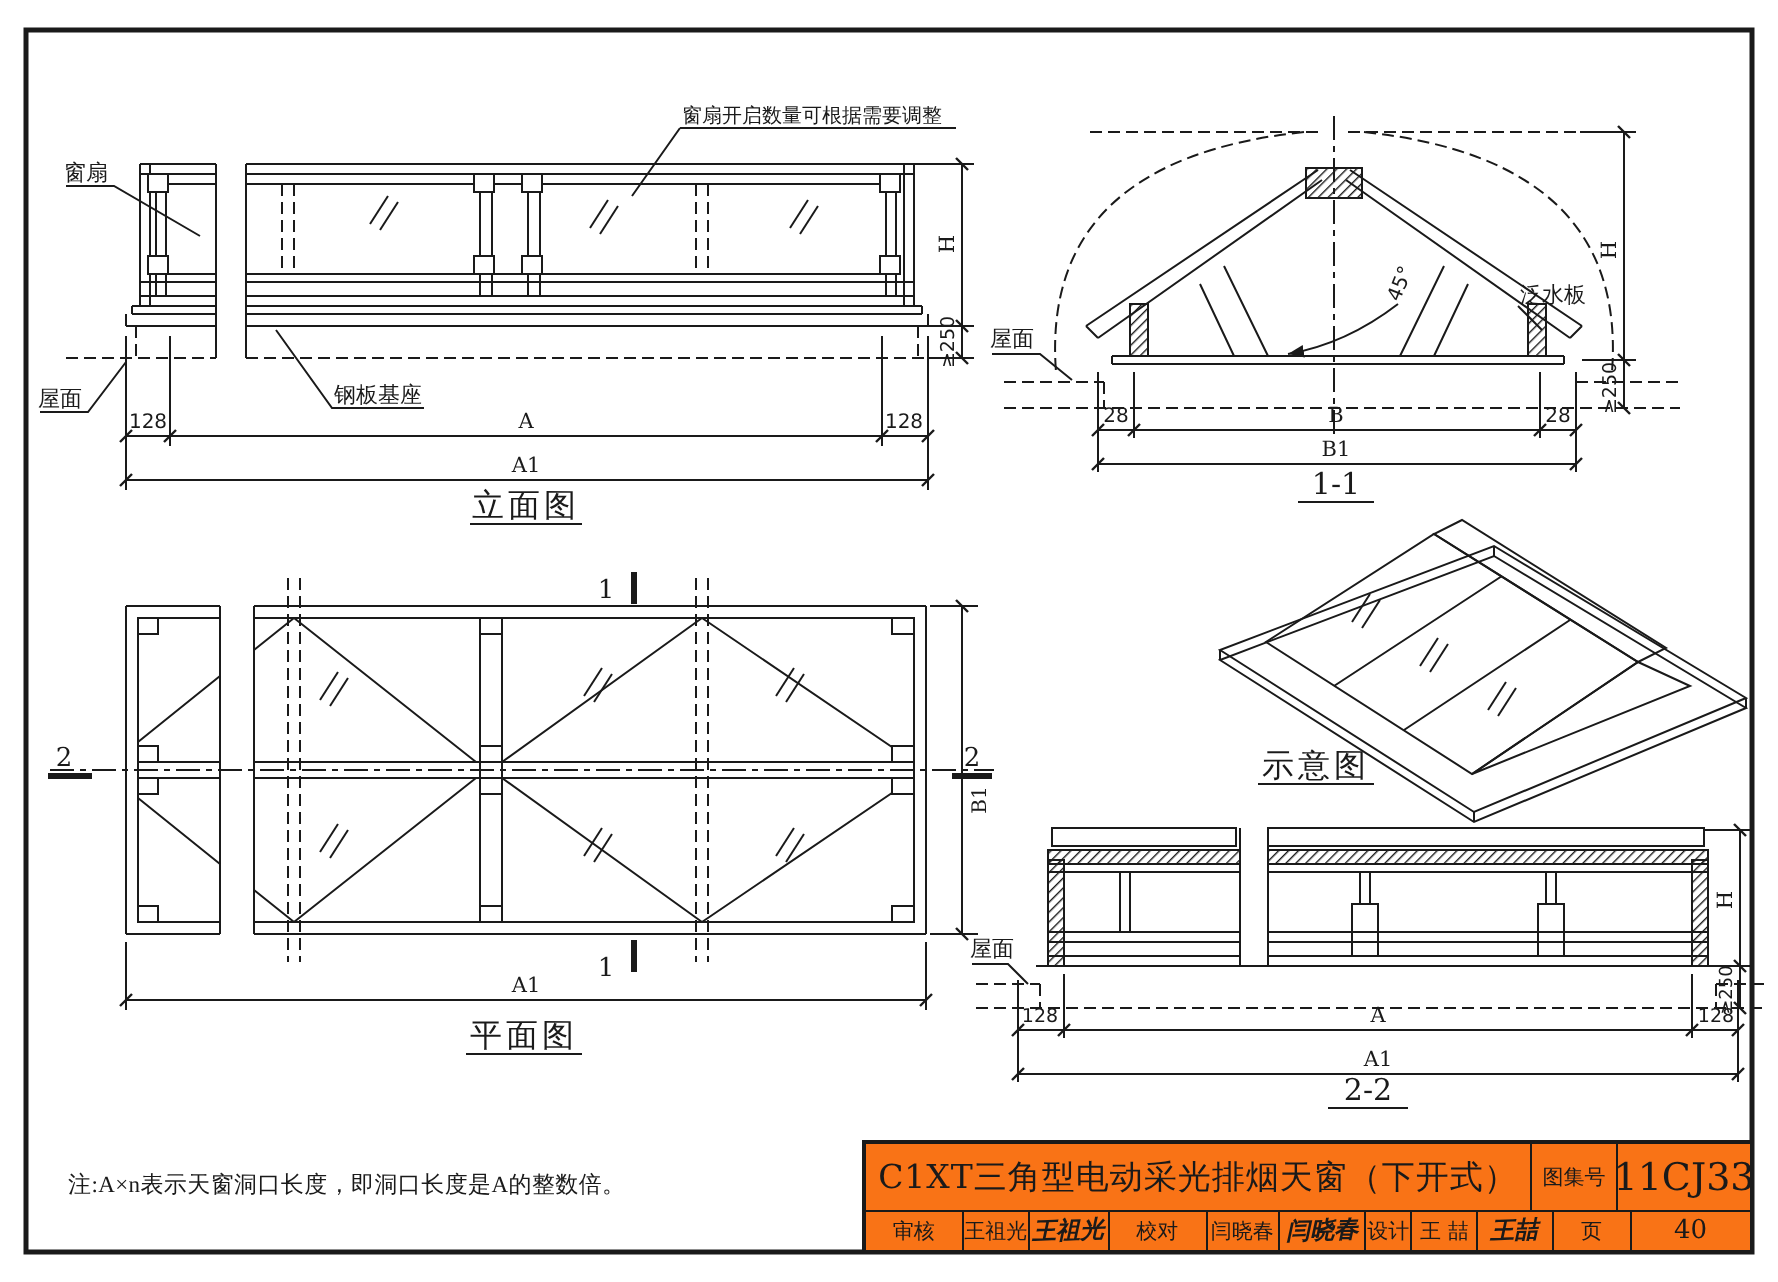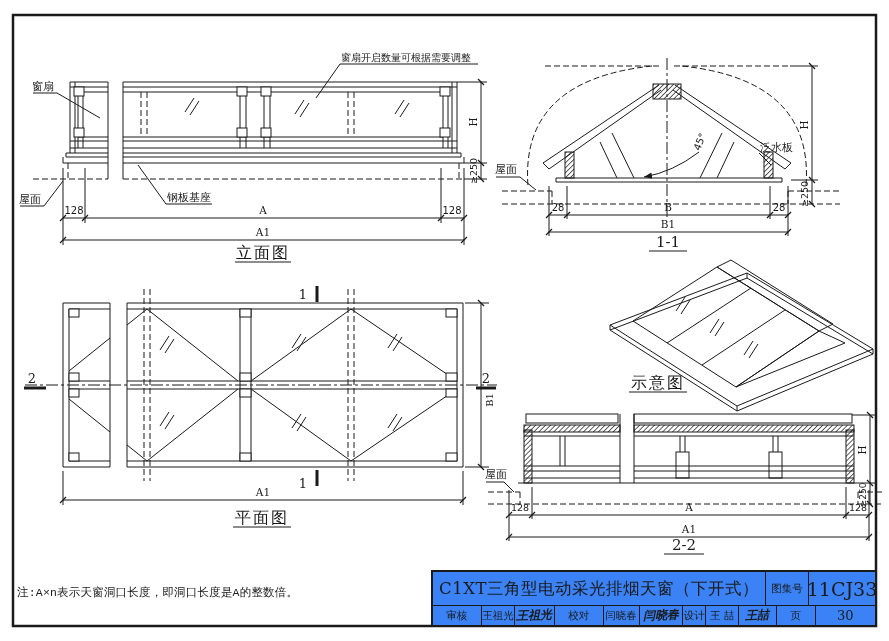--- a/index.html
+++ b/index.html
@@ -2,25 +2,25 @@
 <html><head>
 <meta charset="utf-8">
 <style>
   *{margin:0;padding:0;box-sizing:border-box}
   html,body{width:889px;height:641px;background:#fff;overflow:hidden;
     font-family:"DejaVu Sans","Liberation Sans",sans-serif;color:#1a1a1a}
   .sheet{position:absolute;left:0;top:0;width:889px;height:641px;background:#fff}
   svg{position:absolute;left:0;top:0}
   svg text{fill:#1a1a1a;font-family:"DejaVu Sans","Liberation Sans",sans-serif}
   svg text.serif{font-family:"DejaVu Serif","Liberation Serif",serif}
-  .note{position:absolute;left:17px;top:585px;font-size:11.5px;letter-spacing:.2px;
-    font-family:Liberation Mono, monospace}
+  .note{position:absolute;left:34px;top:585px;font-size:11.5px;letter-spacing:.2px;
+    font-family:Liberation Serif, serif}
   
   .titleblock{position:absolute;left:431px;top:570px;width:446px;height:57px;
-    border:2px solid #1a1a1a;background:#3b82f6;display:flex;flex-direction:column}
+    border:2px solid #1a1a1a;background:#f97316;display:flex;flex-direction:column}
   .tb-row1{display:flex;height:34px;border-bottom:1px solid #1a1a1a}
   .tb-row2{display:flex;flex:1;min-height:0}
   .cell{border-right:1px solid #1a1a1a;display:flex;align-items:center;
     justify-content:center;overflow:hidden;white-space:nowrap}
   .cell:last-child{border-right:none}
   .tb-title{flex:1;font-size:16.5px;letter-spacing:.5px;
     font-family:"DejaVu Serif","Liberation Serif",serif}
   .tb-lab1{width:43px;font-size:10.5px}
   .tb-val1{width:66px;font-size:19px;font-family:"DejaVu Serif","Liberation Serif",serif}
   .r2{font-size:10.5px}
@@ -289,17 +289,17 @@
     <div class="cell r2 w40">闫晓春</div>
     <div class="cell r2 w48">
           <span class="sig">闫晓春</span>
         </div>
     <div class="cell r2 w26">设计</div>
     <div class="cell r2 w36">王 喆</div>
     <div class="cell r2 w42">
           <span class="sig">王喆</span>
         </div>
     <div class="cell r2 w43">页</div>
-    <div class="cell w66f">30</div>
+    <div class="cell w66f">40</div>
   </div>
 </div>
 
 </div>
 
 </body></html>

